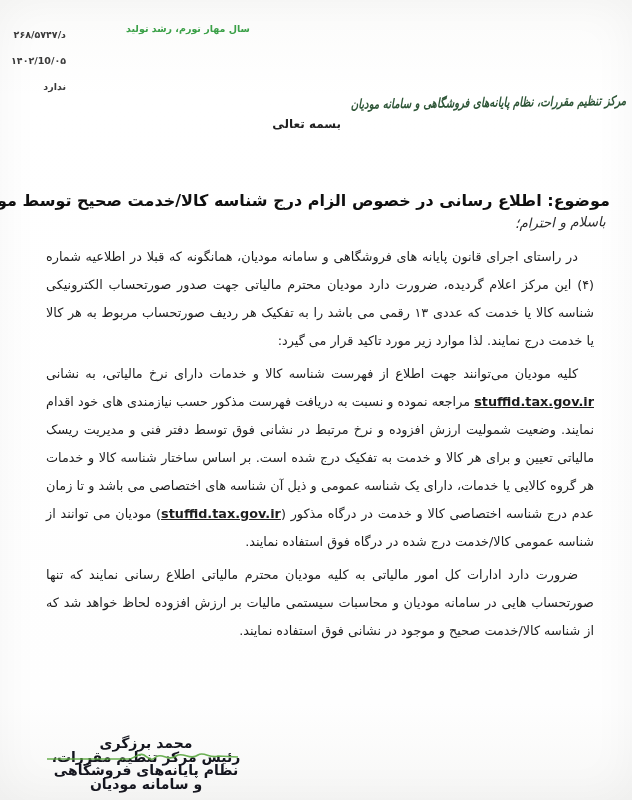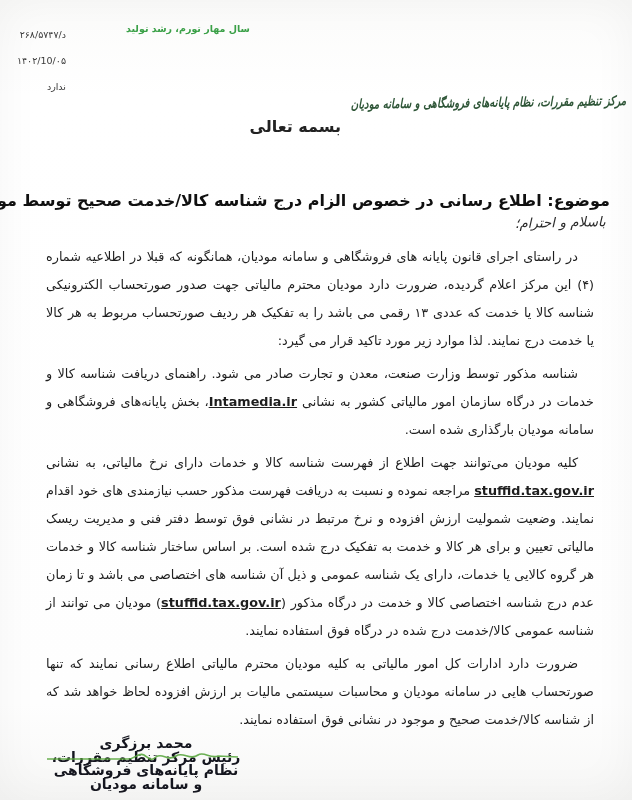--- a/index.html
+++ b/index.html
@@ -3,27 +3,27 @@
 <meta charset="utf-8">
 <style>
   html,body{margin:0;padding:0;background:#e9e9e9;}
   .page{
     position:relative;width:632px;height:800px;margin:0 auto;
     background:linear-gradient(180deg,#fbfbfa 0%,#ffffff 12%,#fefefe 88%,#f7f7f6 100%);
     box-shadow:inset 0 0 46px rgba(0,0,0,.045);
     font-family:"DejaVu Sans",sans-serif;color:#1d1d1d;direction:rtl;overflow:hidden;
   }
   .doc-meta{position:absolute;top:22px;left:4px;width:62px;direction:ltr;text-align:right;
-    font-size:9.5px;font-weight:400;color:#3a3a3a;line-height:26px;}
+    font-size:9.5px;font-weight:700;color:#3a3a3a;line-height:26px;}
   .slogan{position:absolute;top:23px;left:126px;width:140px;text-align:left;
     font-size:9.5px;font-weight:700;color:var(--slogan-green,#3aa047);}
   .letterhead{position:absolute;top:93px;right:6px;font-size:13px;font-weight:700;font-style:italic;
     color:var(--letterhead-green,#2f5638);white-space:nowrap;letter-spacing:-.3px;
     transform:scaleX(.78) rotate(-.6deg);transform-origin:100% 50%;}
-  .bismillah{position:absolute;top:117px;right:291px;font-size:16px;font-weight:700;color:#222;}
+  .bismillah{position:absolute;top:117px;right:291px;font-size:12px;font-weight:700;color:#222;}
   .recipient{position:absolute;top:151px;right:22px;font-size:13px;font-weight:700;color:#101010;}
   .subject{position:absolute;top:191px;right:22px;font-size:16px;font-weight:700;color:#101010;white-space:nowrap;}
   .greeting{position:absolute;top:214px;right:26px;font-size:13.5px;font-style:italic;color:#2b2b2b;
     transform:rotate(-1.2deg);}
   .letter-body{position:absolute;top:243px;right:22px;left:30px;font-size:12.8px;line-height:28px;
     text-align:justify;color:#1e1e1e;}
   .letter-body p{margin:0 16px 5px;text-indent:16px;}
   .doc-link{font-weight:700;text-decoration:underline;}
   .signature{position:absolute;top:737px;left:50px;width:192px;text-align:center;
     font-size:14px;line-height:13.5px;font-weight:700;color:#15161f;}
@@ -49,21 +49,20 @@
   <div class="bismillah">بسمه تعالی</div>
 
 
   <div class="subject">موضوع: اطلاع رسانی در خصوص الزام درج شناسه کالا/خدمت صحیح توسط مودیان در صورتحساب الکترونیکی</div>
 
   <div class="greeting">باسلام و احترام؛</div>
 
   <div class="letter-body">
     <p><span>در راستای اجرای قانون پایانه های فروشگاهی و سامانه مودیان، همانگونه که قبلا در اطلاعیه شماره (۴) این مرکز اعلام گردیده، ضرورت دارد مودیان محترم مالیاتی جهت صدور صورتحساب الکترونیکی شناسه کالا یا خدمت که عددی ۱۳ رقمی می باشد را به تفکیک هر ردیف صورتحساب مربوط به هر کالا یا خدمت درج نمایند. لذا موارد زیر مورد تاکید قرار می گیرد:</span></p>
 
-    <p><span>شناسه مذکور توسط وزارت صنعت، معدن و تجارت صادر می شود. راهنمای دریافت شناسه کالا و خدمات در درگاه سازمان امور مالیاتی کشور به نشانی </span><span class="doc-link" dir="ltr">Intamedia.ir</span><span>، بخش پایانه‌های فروشگاهی و سامانه مودیان بارگذاری شده است.</span></p>
 
     <p><span>کلیه مودیان می‌توانند جهت اطلاع از فهرست شناسه کالا و خدمات دارای نرخ مالیاتی، به نشانی </span><span class="doc-link" dir="ltr">stuffid.tax.gov.ir</span><span> مراجعه نموده و نسبت به دریافت فهرست مذکور حسب نیازمندی های خود اقدام نمایند. وضعیت شمولیت ارزش افزوده و نرخ مرتبط در نشانی فوق توسط دفتر فنی و مدیریت ریسک مالیاتی تعیین و برای هر کالا و خدمت به تفکیک درج شده است. بر اساس ساختار شناسه کالا و خدمات هر گروه کالایی یا خدمات، دارای یک شناسه عمومی و ذیل آن شناسه های اختصاصی می باشد و تا زمان عدم درج شناسه اختصاصی کالا و خدمت در درگاه مذکور (</span><span class="doc-link" dir="ltr">stuffid.tax.gov.ir</span><span>) مودیان می توانند از شناسه عمومی کالا/خدمت درج شده در درگاه فوق استفاده نمایند.</span></p>
 
     <p><span>ضرورت دارد ادارات کل امور مالیاتی به کلیه مودیان محترم مالیاتی اطلاع رسانی نمایند که تنها صورتحساب هایی در سامانه مودیان و محاسبات سیستمی مالیات بر ارزش افزوده لحاظ خواهد شد که از شناسه کالا/خدمت صحیح و موجود در نشانی فوق استفاده نمایند.</span></p>
   </div>
 
   <div class="signature">
     <div>محمد برزگری</div>
     <div class="sig-title-wrap">
       <svg class="sig-scribble" viewBox="0 0 200 18" aria-hidden="true">

